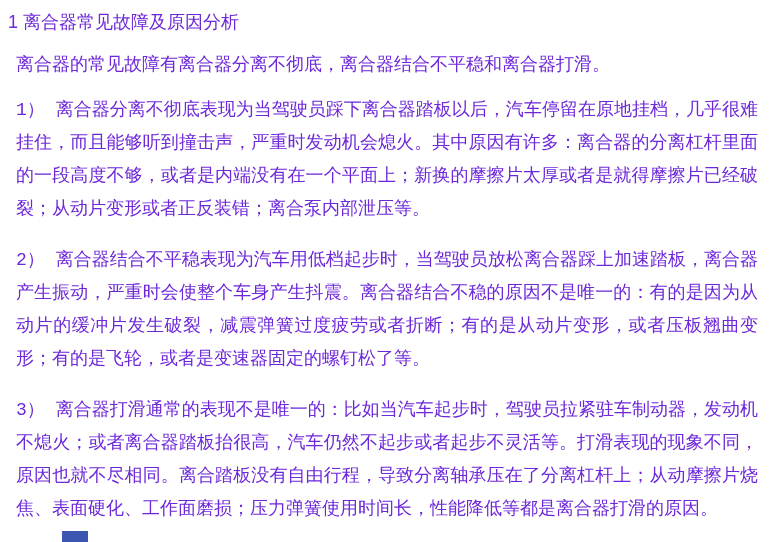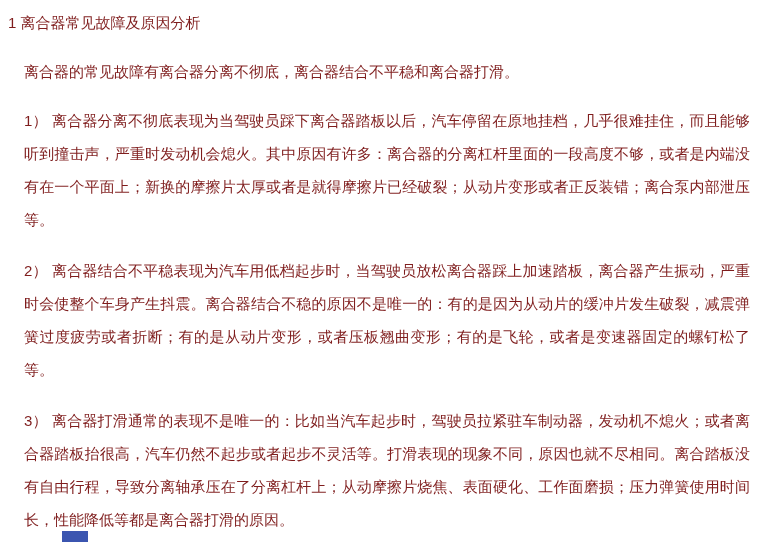--- a/index.html
+++ b/index.html
@@ -9,32 +9,33 @@
   }
   .page {
     position: relative;
     width: 774px;
     height: 542px;
     background: #ffffff;
     box-sizing: border-box;
     padding: 6px 8px 0 8px;
     overflow: hidden;
     font-family: "Liberation Sans", "DejaVu Sans", sans-serif;
-    font-size: 15px;
+    font-size: 18px;
     line-height: 33px;
-    color: #7f1d1d;
+    color: #6d28d9;
   }
   .heading {
     margin: 0 0 10px 0;
     font-weight: normal;
     text-align: left;
   }
   p {
-    margin: 16px;
+    margin: 8px;
     text-align: justify;
+    font-family: Liberation Mono, monospace;
   }
   p.intro   { margin-bottom: 12px; }
   p.block   { margin-bottom: 18px; }
   .blue-artifact {
     position: absolute;
     left: 62px;
     top: 531px;
     width: 26px;
     height: 11px;
     background: #3b55b0;

